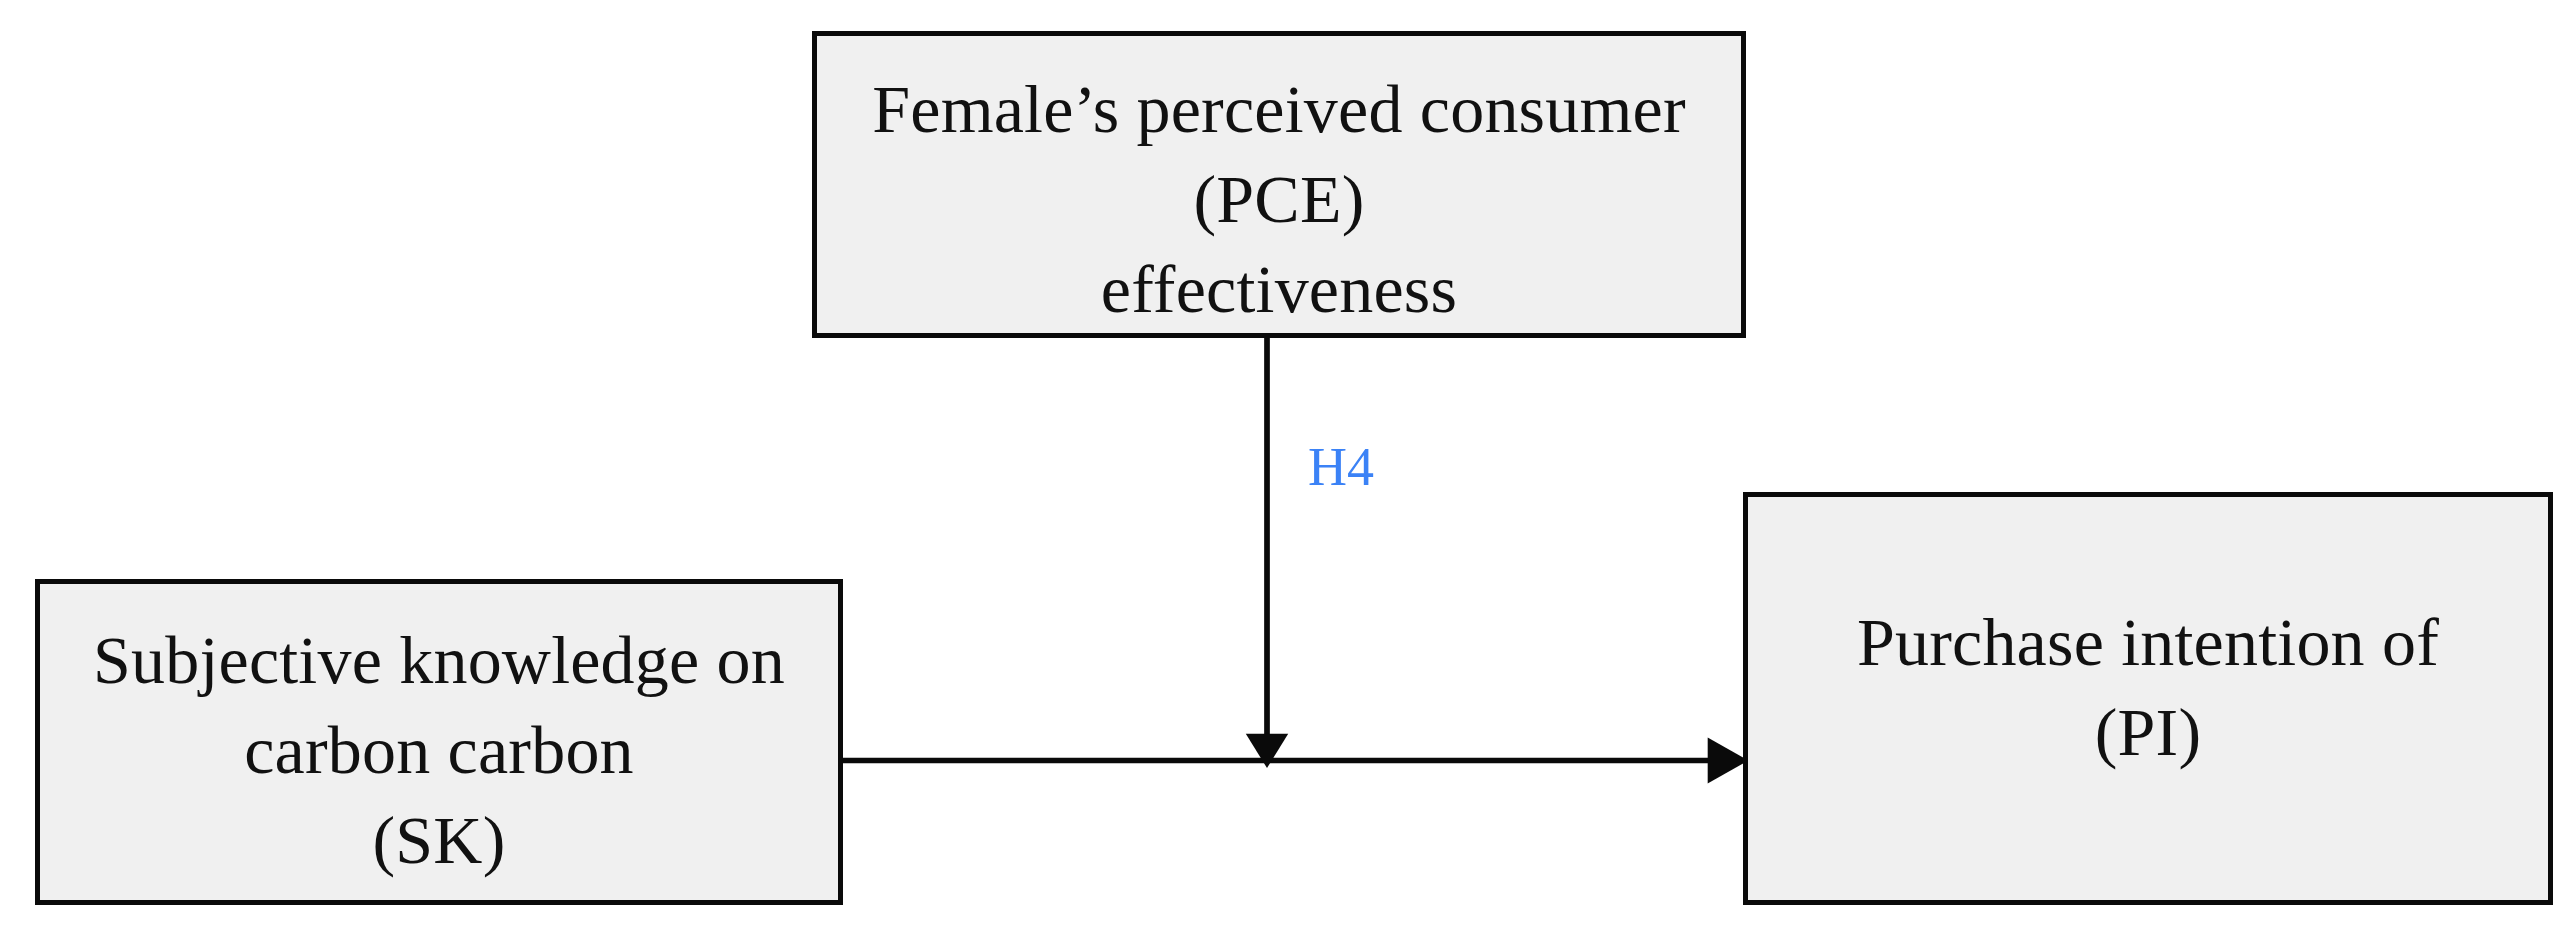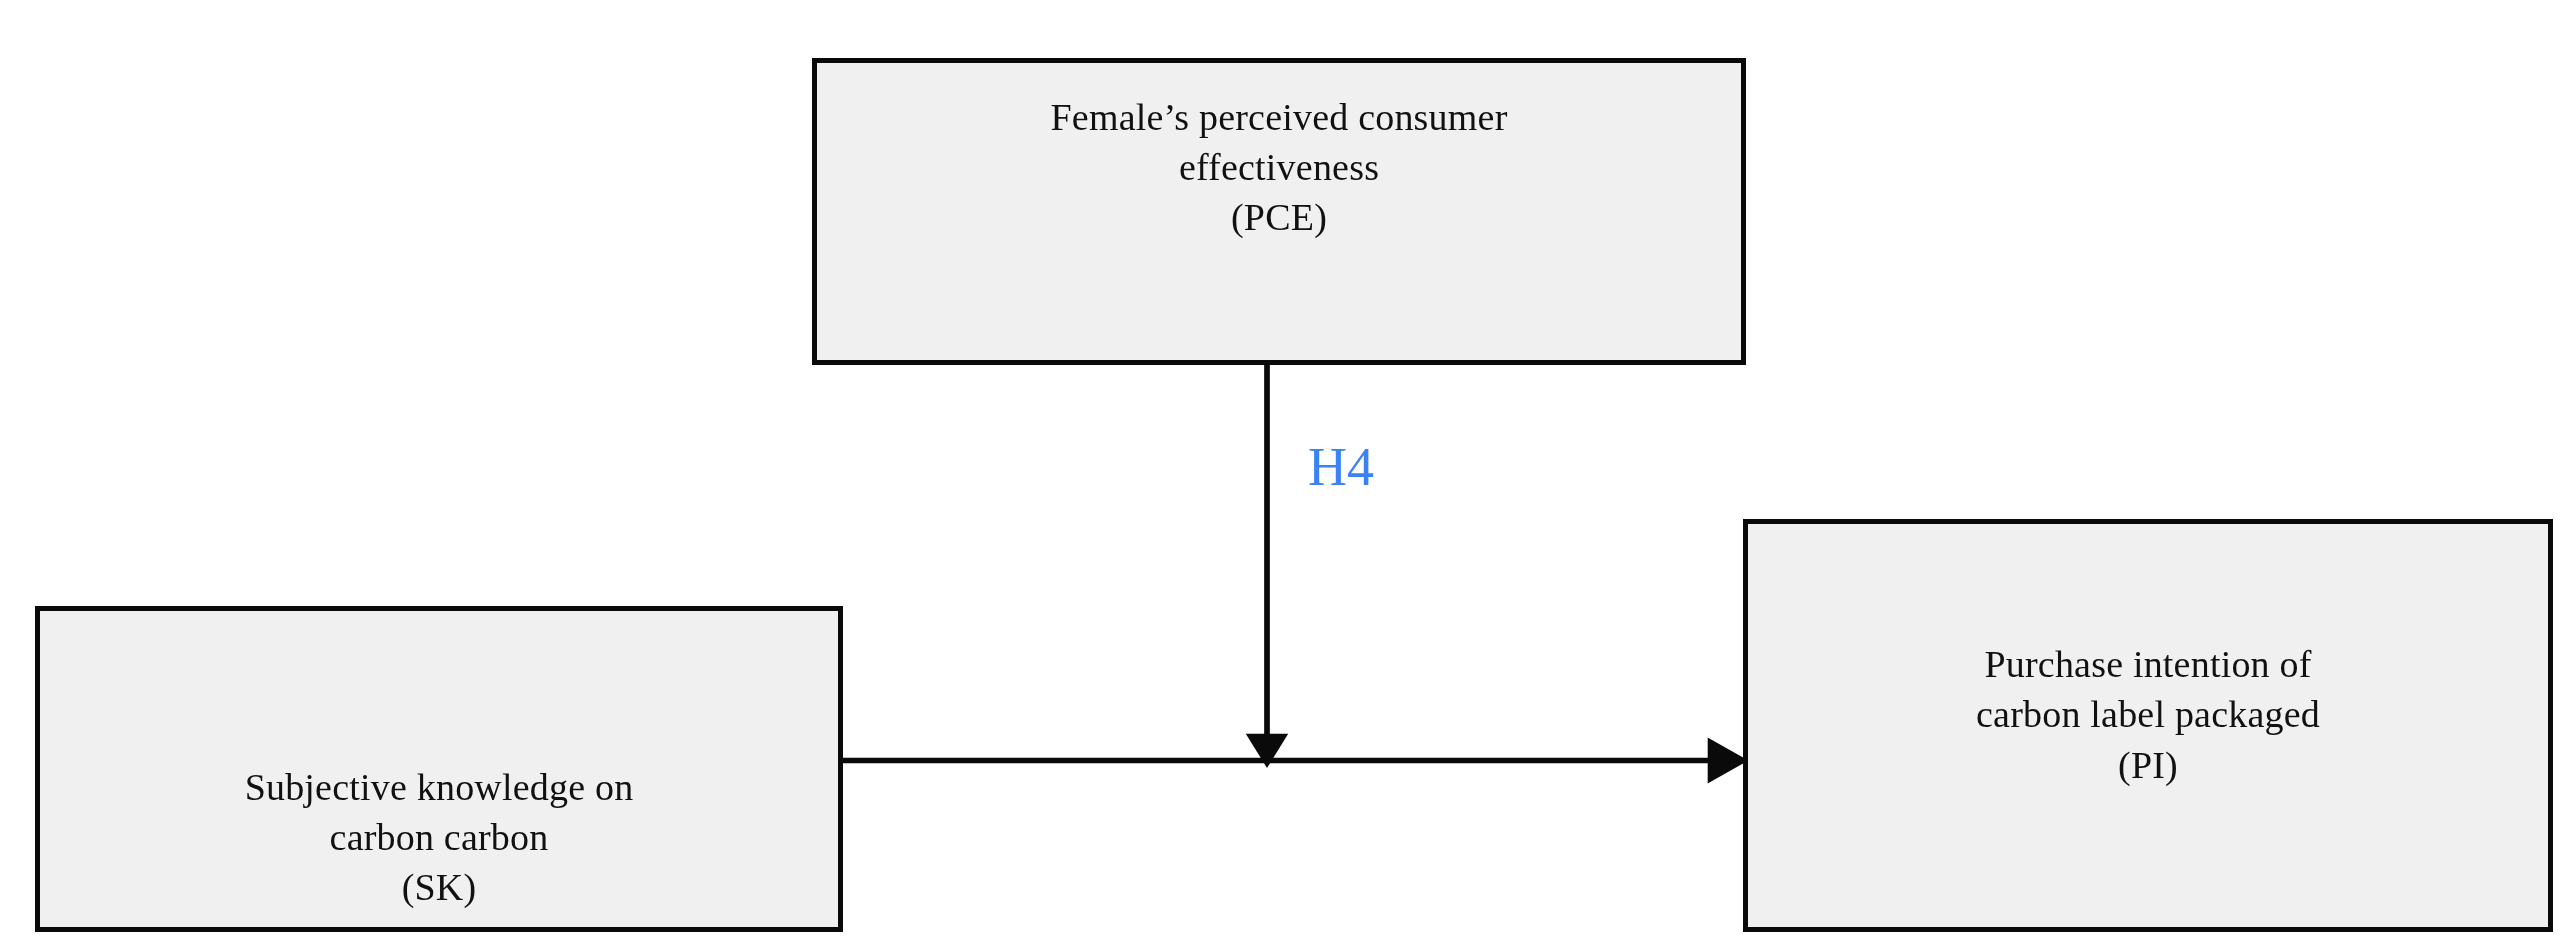--- a/index.html
+++ b/index.html
@@ -20,25 +20,24 @@
   .node {
     position: absolute;
     box-sizing: border-box;
     background: #f0f0f0;
     border: 5.7px solid #0a0a0a;
     display: flex;
     flex-direction: column;
     align-items: center;
     text-align: center;
     color: #111111;
-    font-size: 38px;
+    font-size: 68px;
     line-height: 1.32;
     letter-spacing: 0.2px;
     z-index: 2;
-    margin-top: 27px;
   }
   .node .line { display: block; white-space: nowrap; }
 
   #node-pce {
     left: 812px;  top: 31px;
     width: 934px; height: 307px;
     justify-content: flex-start;
     padding-top: 29px;
   }
   #node-sk {
@@ -86,33 +85,32 @@
   }
   #label-h4 { left: 1308px; top: 440px; }
 </style>
 </head>
 <body>
 
 <div id="canvas">
 
   <div class="node" id="node-pce">
     <span class="line">Female’s perceived consumer</span>
+    <span class="line">(PCE)</span>
     <span class="line">effectiveness</span>
-    <span class="line">(PCE)</span>
   </div>
 
   <div class="node" id="node-sk">
     <span class="line">Subjective knowledge on</span>
     <span class="line">carbon carbon</span>
     <span class="line">(SK)</span>
   </div>
 
   <div class="node" id="node-pi">
     <span class="line">Purchase intention of</span>
-    <span class="line">carbon label packaged</span>
     <span class="line">(PI)</span>
   </div>
 
   <div class="connector" id="edge-sk-pi">
     <svg viewBox="0 0 1120 72" preserveAspectRatio="none">
       <line x1="0" y1="36" x2="1078" y2="36" stroke="#0a0a0a" stroke-width="7"></line>
       <polygon points="1068,8 1118,36 1068,64" fill="#0a0a0a"></polygon>
     </svg>
   </div>
 

